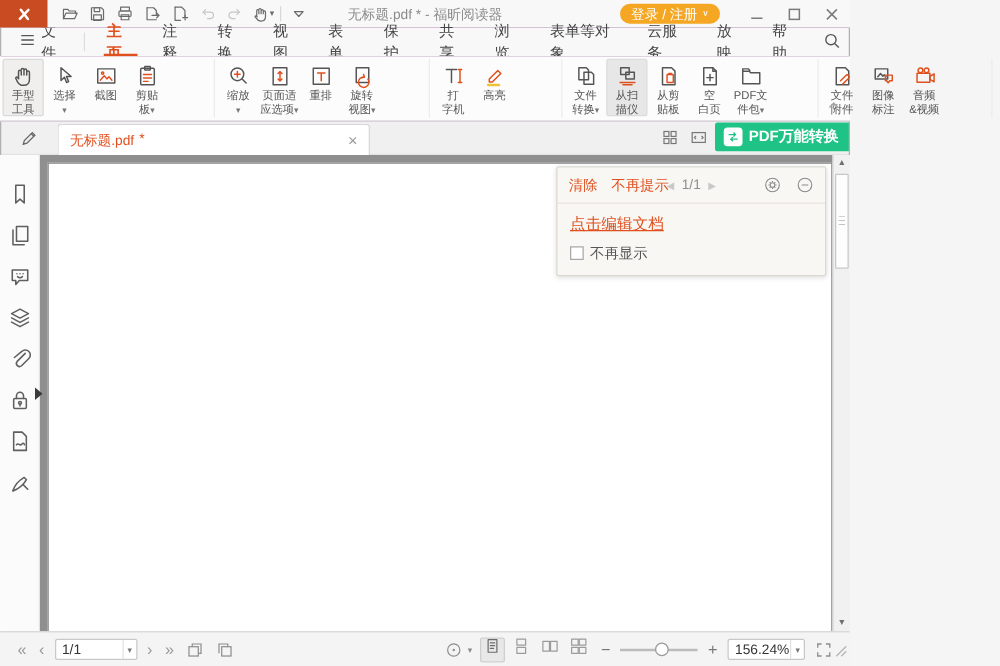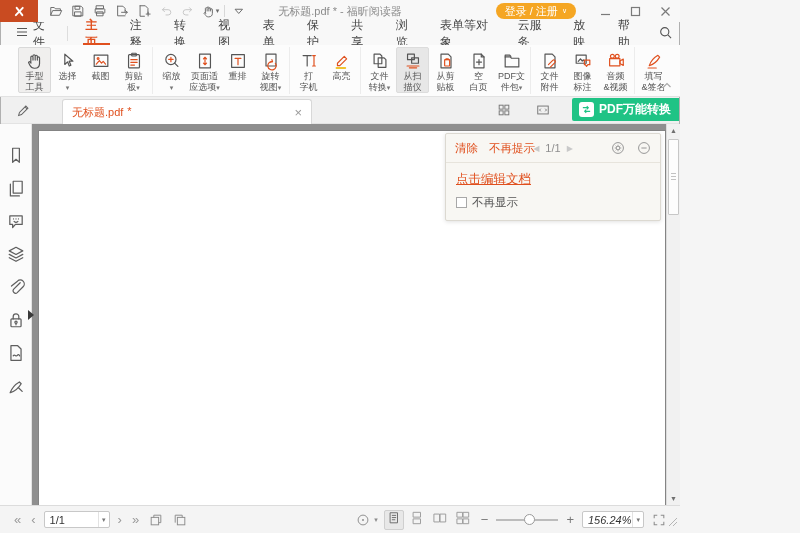--- a/index.html
+++ b/index.html
@@ -30,35 +30,35 @@
   .mdiv { width: 1px; background: #ddd; margin: 4px 6px; }
   .menu-items { display: flex; align-items: stretch; }
   .menu-item { display: flex; align-items: center; padding: 0 11px; cursor: pointer; position: relative; }
   .menu-item.active { color: var(--brand); font-weight: bold; }
   .menu-item.active::after { content: ""; position: absolute; left: 9px; right: 9px; bottom: 0; height: 2px; background: var(--brand); }
   .menu-search { display: flex; align-items: center; padding: 0 8px; color: #555; cursor: pointer; }
   .menu-search svg { width: 13px; height: 13px; }
 
   
   .ribbon { height: 52px; flex: 0 0 52px; background: #fcfcfc; border-bottom: 1px solid #e2e2e2; position: relative; }
-  .rgroups { display: flex; align-items: stretch; height: 100%; padding: 2px 16px; }
+  .rgroups { display: flex; align-items: stretch; height: 100%; padding: 2px 0; gap: 35px; }
   .rgroup { display: flex; align-items: flex-start; padding: 0 2px; }
   .rgroup + .rgroup { border-left: 1px solid #ececec; }
   .ritem { width: 33px; display: flex; flex-direction: column; align-items: center; padding-top: 3px; border: 1px solid transparent; border-radius: 2px; cursor: pointer; height: 46px; }
   .ritem.selected { background: #f0efee; border-color: #d9d9d9; }
   .ritem.highlighted { background: #e7e7e7; border-color: #dcdcdc; }
   .ricon { width: 20px; height: 20px; color: #555; }
   .ricon svg { width: 20px; height: 20px; }
   .rlabel { font-size: 9px; line-height: 1.18; color: #555; text-align: center; white-space: pre-line; }
   .rcaret { font-size: 7px; color: #777; }
   .ribbon-collapse { position: absolute; right: 8px; bottom: 3px; color: #a9a9a9; cursor: pointer; }
   .ribbon-collapse svg { width: 10px; height: 8px; }
 
   
-  .tabbar { height: 27px; flex: 0 0 27px; background: #f0f0f0; border-bottom: 1px solid #e3e3e3; display: flex; align-items: flex-end; gap: 16px; }
+  .tabbar { height: 27px; flex: 0 0 27px; background: #f0f0f0; border-bottom: 1px solid #e3e3e3; display: flex; align-items: flex-end; }
   .tab-pencil { width: 46px; height: 100%; display: flex; align-items: center; justify-content: center; color: #666; cursor: pointer; }
   .tab-pencil svg { width: 15px; height: 15px; }
   .tab { height: 25px; width: 250px; background: #fff; border: 1px solid #d8d8d8; border-bottom: none; border-radius: 3px 3px 0 0; display: flex; align-items: center; padding: 0 9px; margin-bottom: -1px; z-index: 2; cursor: pointer; }
   .tab-label { font-size: 11px; color: var(--brand); display: flex; gap: 4px; }
   .tab-close { margin-left: auto; color: #9a9a9a; font-size: 13px; line-height: 1; cursor: pointer; }
   .tb-spacer { flex: 1; }
   .tbicon { width: 20px; height: 100%; display: flex; align-items: center; justify-content: center; color: #777; margin-right: 3px; cursor: pointer; }
   .tbicon svg { width: 14px; height: 14px; }
   .convert-btn { height: 23px; margin-bottom: 2px; background: var(--green); color: #fff; display: flex; align-items: center; gap: 5px; padding: 0 9px 0 7px; font-size: 12px; font-weight: bold; border-radius: 2px 0 0 2px; cursor: pointer; }
   .cv-badge { width: 15px; height: 15px; background: #fff; border-radius: 3px; display: flex; align-items: center; justify-content: center; }
@@ -91,21 +91,21 @@
   .nf-body { padding: 8px 10px 10px; }
   .nf-linkmain { color: var(--brand); font-size: 12.5px; text-decoration: underline; cursor: pointer; margin-bottom: 7px; }
   .nf-desc { font-size: 11.5px; color: #4d4d4d; margin-bottom: 9px; }
   .nf-check { display: flex; align-items: center; gap: 5px; font-size: 11.5px; color: #555; cursor: pointer; text-align: center; }
   .cbx { width: 11px; height: 11px; border: 1px solid #a8a8a8; background: #fff; display: inline-block; }
 
   
   .statusbar { height: 28px; flex: 0 0 28px; background: #f4f4f4; border-top: 1px solid #dcdcdc; display: flex; align-items: center; padding: 0 12px; gap: 6px; position: relative; }
   .sb-nav { font-size: 13px; color: #9a9a9a; cursor: pointer; padding: 0 2px; line-height: 1; }
   .page-box, .zoom-box { height: 17px; background: #fff; border: 1px solid #c8c8c8; border-radius: 2px; display: flex; align-items: center; font-size: 11px; color: #333; padding-left: 5px; cursor: pointer; }
-  .page-box { width: 66px; } .zoom-box { width: 62px; font-style: italic; }
+  .page-box { width: 66px; } .zoom-box { width: 62px; }
   .pb-caret { margin-left: auto; font-size: 7px; color: #777; padding: 0 3px; border-left: 1px solid #e2e2e2; align-self: stretch; display: flex; align-items: center; }
   .sb-ico { width: 18px; height: 18px; display: inline-flex; align-items: center; justify-content: center; color: #8c8c8c; cursor: pointer; }
   .sb-ico svg { width: 14px; height: 14px; }
   .sb-caret { font-size: 7px; color: #8c8c8c; margin-left: -4px; cursor: pointer; }
   .sb-spacer { flex: 1; }
   .view-modes { display: flex; gap: 3px; align-items: center; }
   .view-btn { width: 20px; height: 20px; display: inline-flex; align-items: center; justify-content: center; color: #9b9b9b; border: 1px solid transparent; border-radius: 2px; cursor: pointer; }
   .view-btn svg { width: 14px; height: 14px; }
   .view-btn.selected { background: #e8e8e8; border-color: #cfcfcf; color: #6b6b6b; }
   .sb-minus, .sb-plus { font-size: 13px; color: #777; cursor: pointer; padding: 0 2px; }

